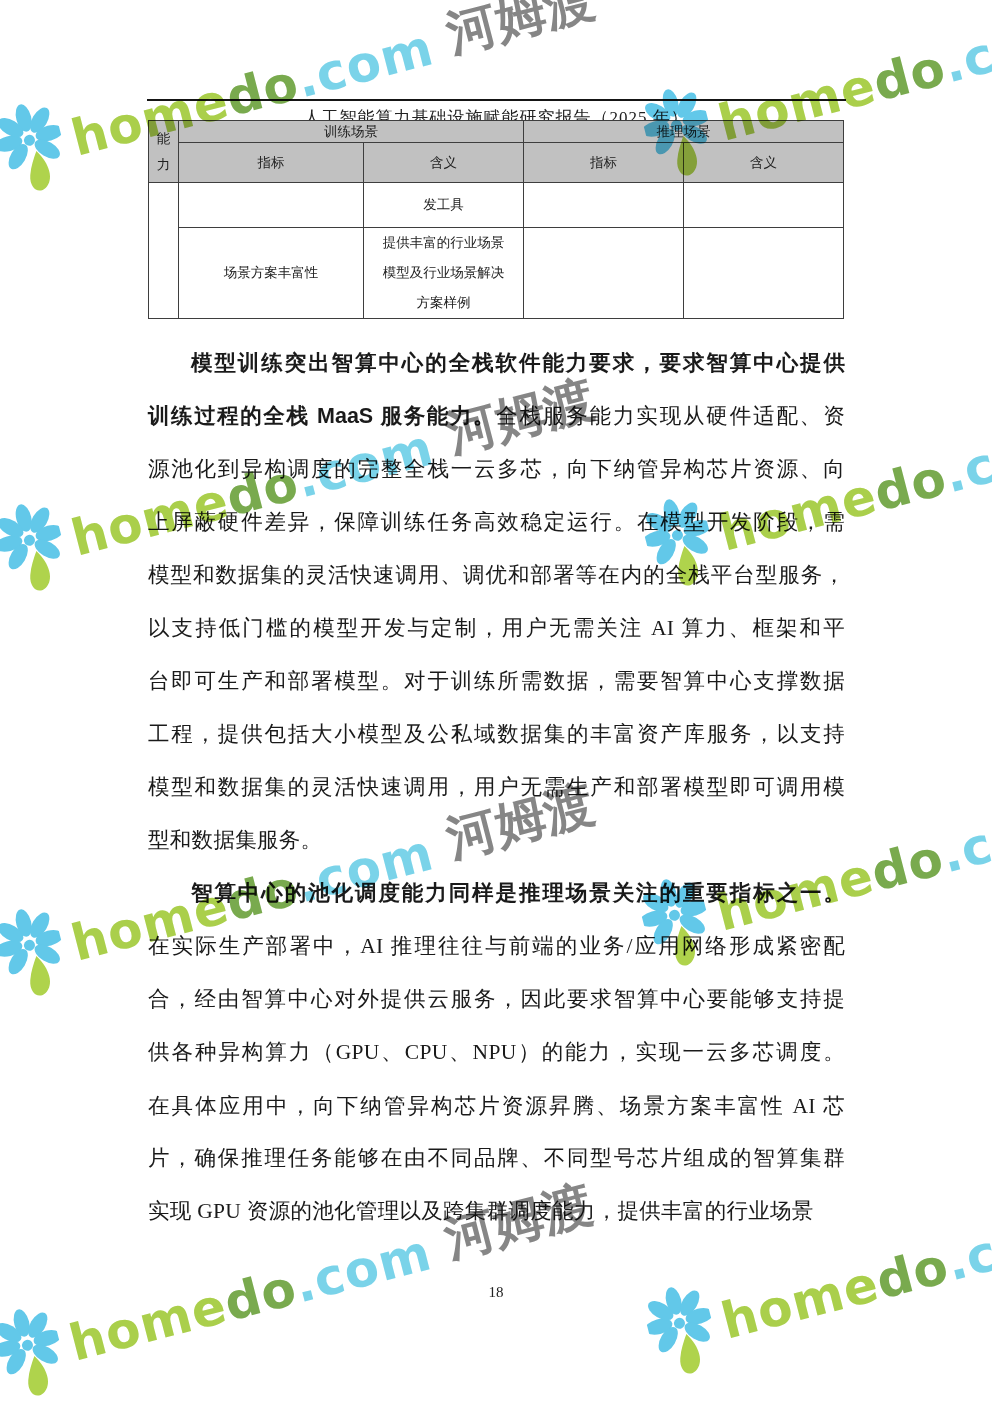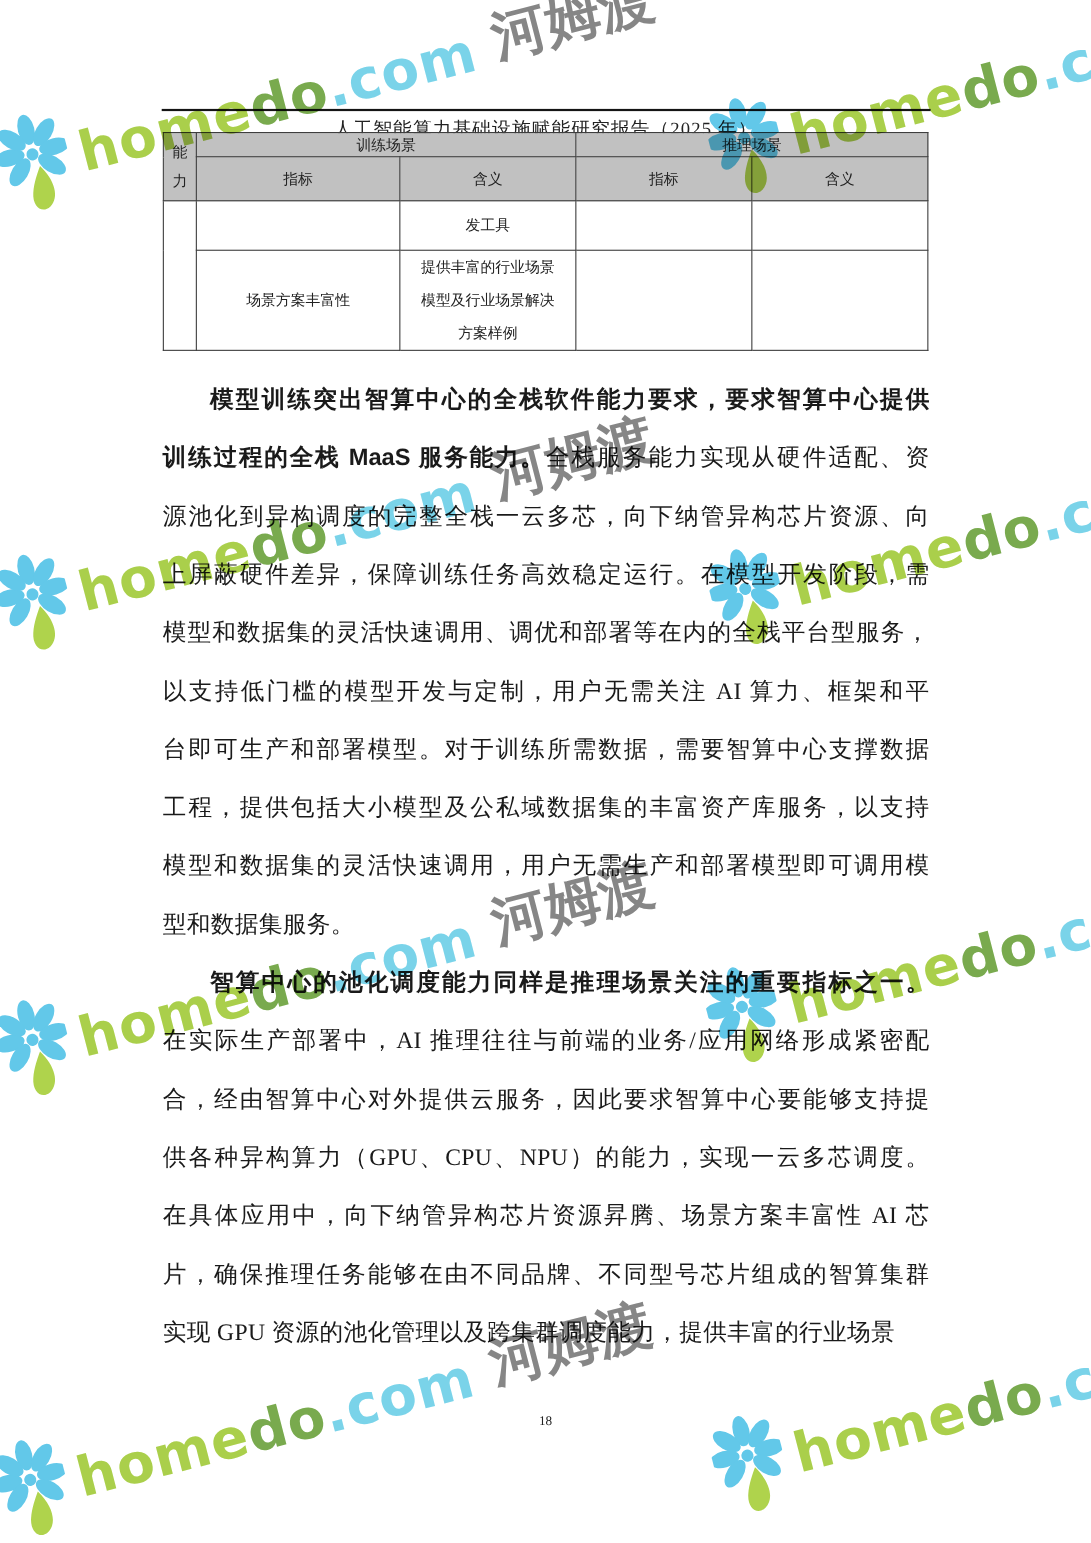--- a/index.html
+++ b/index.html
@@ -45,21 +45,21 @@
     text-align:justify;text-align-last:justify;
     white-space:nowrap;
   }
   .line.last{text-align-last:left;}
   .line.indent{padding-left:43px;}
   .lead{font-family:"Liberation Sans","DejaVu Sans",sans-serif;font-weight:700;letter-spacing:0;}
   .fallback{font-family:"DejaVu Sans",sans-serif;}
   
   .page-num{
     position:absolute;top:1284px;left:0;width:100%;
-    text-align:center;font-size:12px;color:#222;
+    text-align:center;font-size:15px;color:#222;
   }
   
   .wm{
     position:absolute;height:110px;
     display:flex;align-items:center;white-space:nowrap;
     transform:rotate(-14.5deg);transform-origin:32px 55px;
     mix-blend-mode:multiply;opacity:.92;pointer-events:none;
     font-family:"DejaVu Sans",sans-serif;font-weight:700;
   }
   .wm-flower{flex:0 0 auto;}

